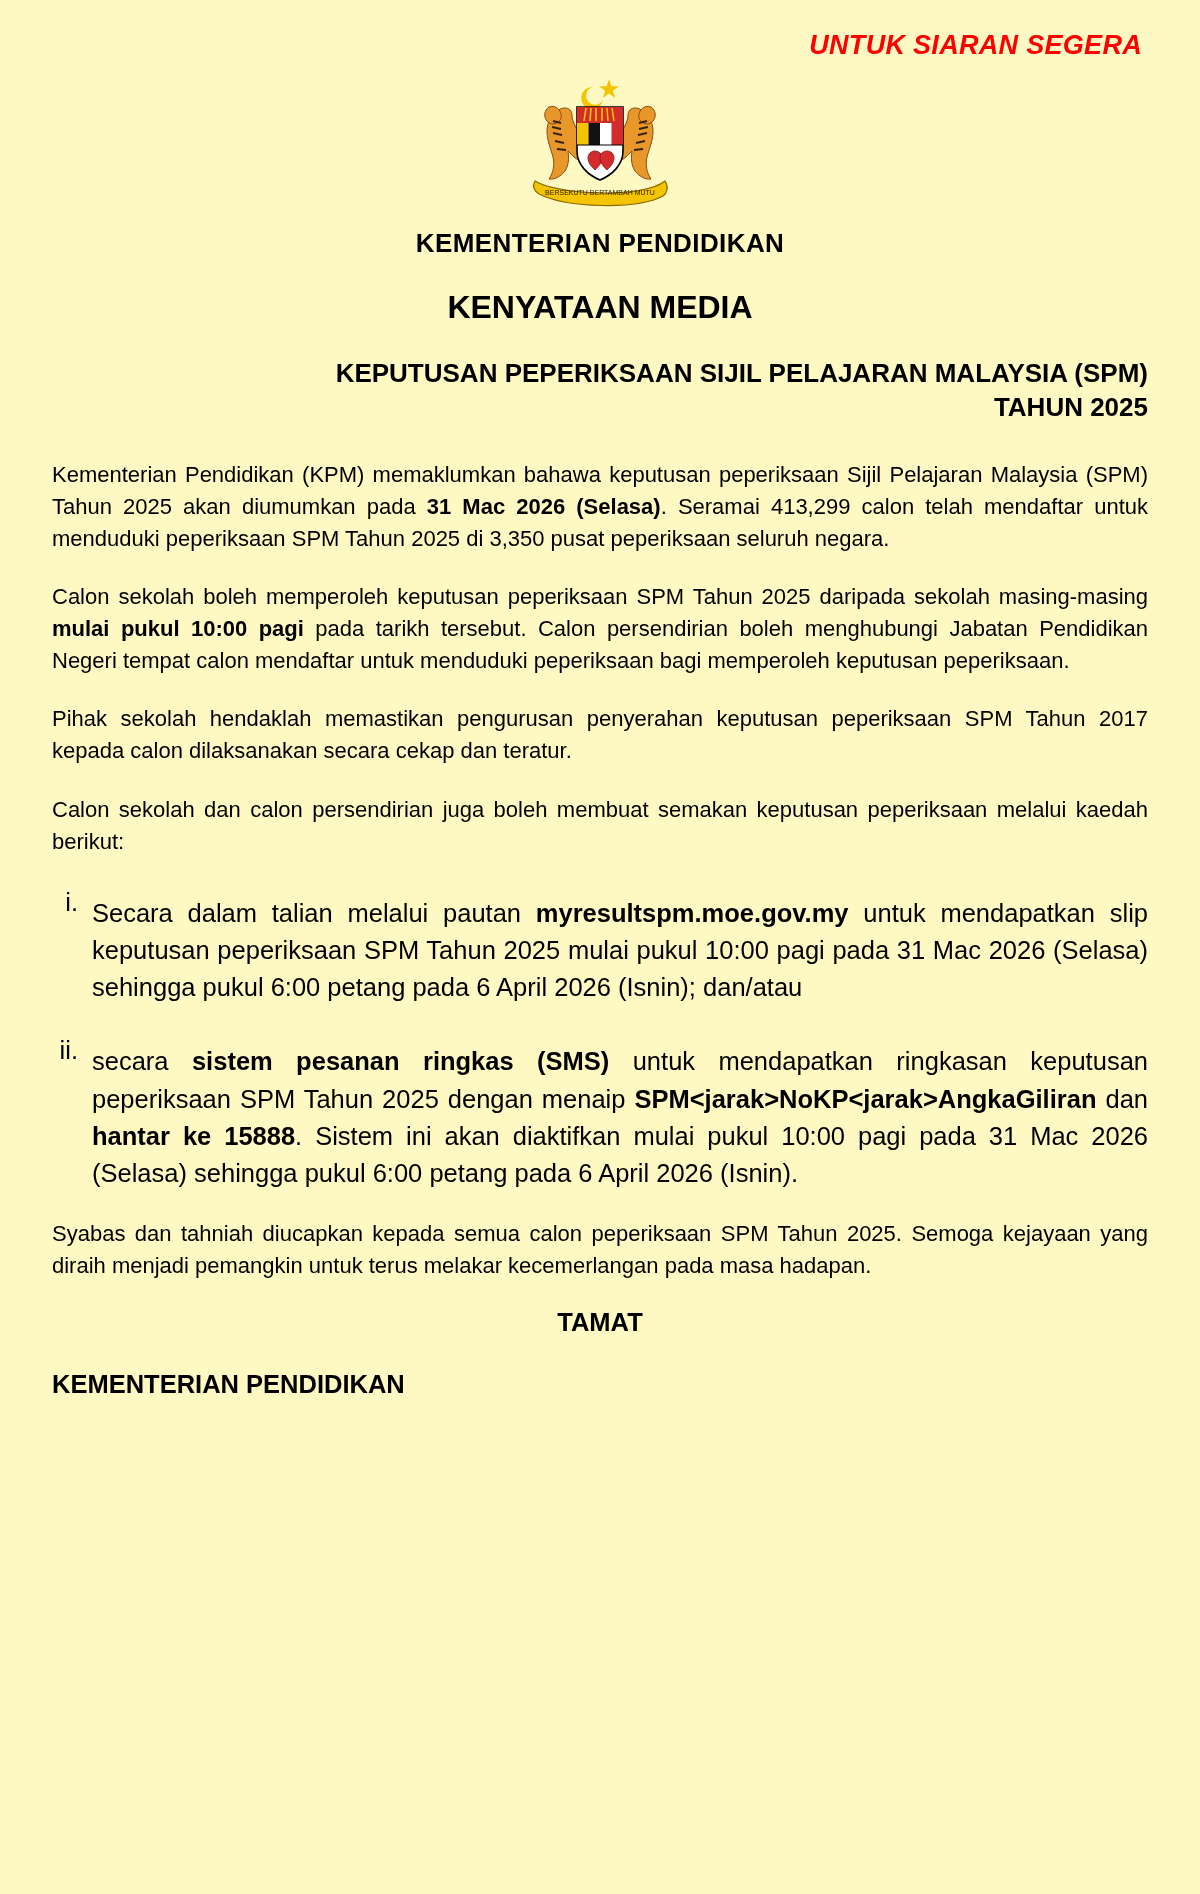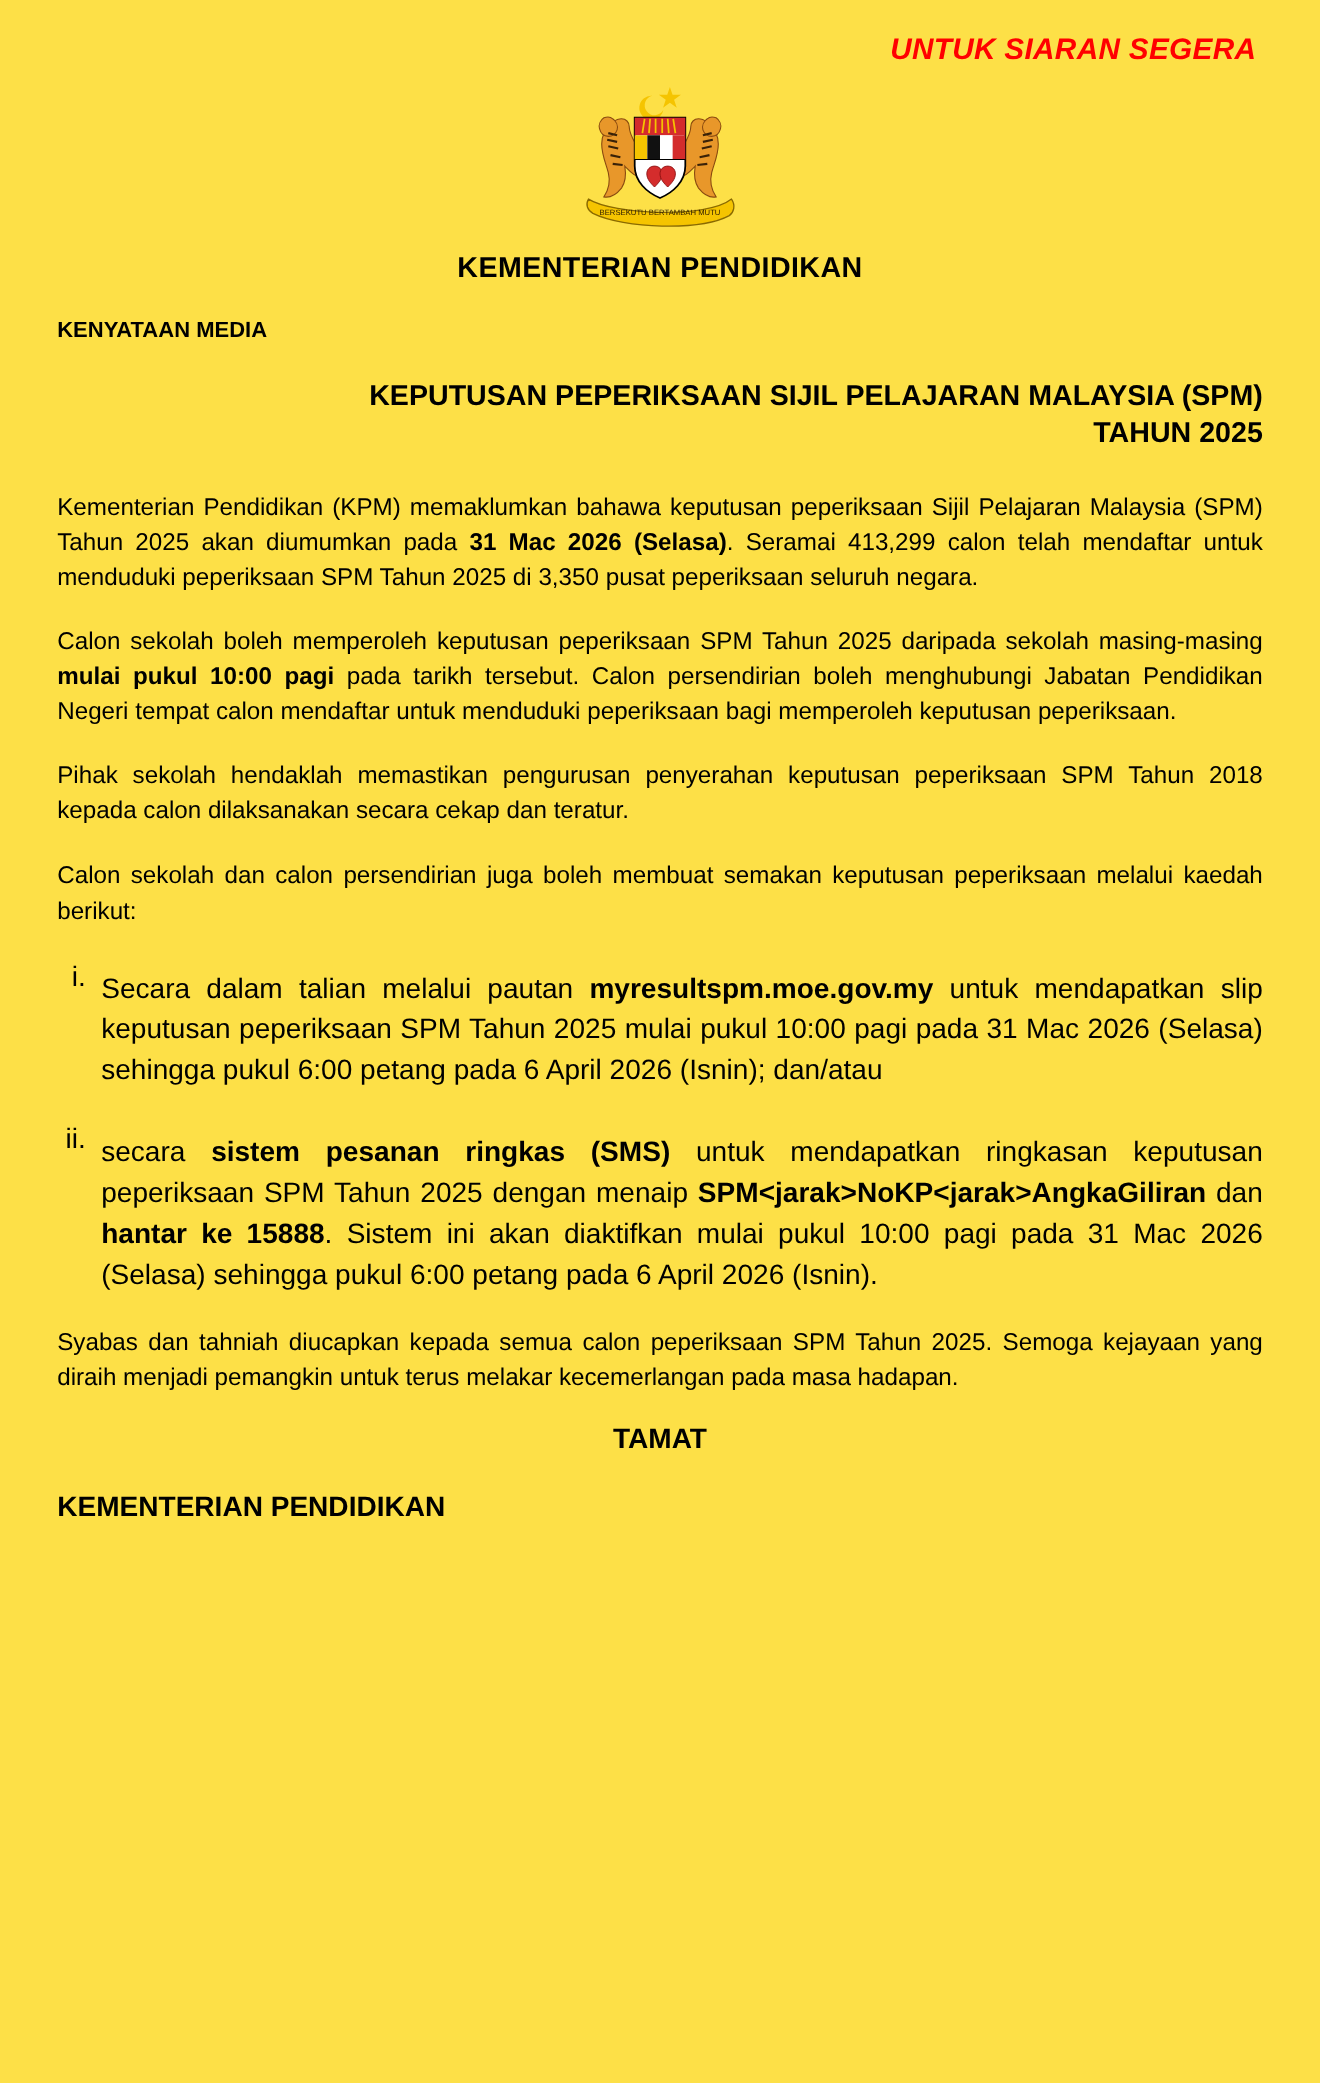--- a/index.html
+++ b/index.html
@@ -12,21 +12,21 @@
     min-height: 1894px;
     font-family: "Liberation Sans", sans-serif;
     color: #000000;
     position: relative;
   }
   .page {
     width: 1200px;
     min-height: 1894px;
     box-sizing: border-box;
     padding: 30px 52px 40px 52px;
-    background: #fde047;
+    background: #fef9c3;
     position: relative;
   }
   .release-banner {
     text-align: right;
     color: #ff0000;
     font-weight: bold;
     font-style: italic;
     font-size: 27px;
     letter-spacing: 0.3px;
     padding-right: 6px;
@@ -44,23 +44,23 @@
     height: 145px;
   }
   .ministry-name {
     text-align: center;
     font-weight: bold;
     font-size: 26px;
     letter-spacing: 0.4px;
     margin-top: 4px;
   }
   .doc-type {
-    text-align: left;
-    font-weight: bold;
-    font-size: 20px;
+    text-align: center;
+    font-weight: bold;
+    font-size: 32px;
     margin-top: 30px;
   }
   .doc-title {
     text-align: right;
     font-weight: bold;
     font-size: 26px;
     line-height: 1.32;
     margin-top: 30px;
   }
   .body-block {
@@ -188,21 +188,21 @@
     <span>KEPUTUSAN PEPERIKSAAN SIJIL PELAJARAN MALAYSIA (SPM)</span><br>
     <span>TAHUN 2025</span>
   </div>
 
   <div class="body-block">
 
     <p class="para"><span>Kementerian Pendidikan (KPM) memaklumkan bahawa keputusan peperiksaan Sijil Pelajaran Malaysia (SPM) Tahun 2025 akan diumumkan pada </span><b>31 Mac 2026 (Selasa)</b><span>. Seramai 413,299 calon telah mendaftar untuk menduduki peperiksaan SPM Tahun 2025 di 3,350 pusat peperiksaan seluruh negara.</span></p>
 
     <p class="para"><span>Calon sekolah boleh memperoleh keputusan peperiksaan SPM Tahun 2025 daripada sekolah masing-masing </span><b>mulai pukul 10:00 pagi</b><span> pada tarikh tersebut. Calon persendirian boleh menghubungi Jabatan Pendidikan Negeri tempat calon mendaftar untuk menduduki peperiksaan bagi memperoleh keputusan peperiksaan.</span></p>
 
-    <p class="para">Pihak sekolah hendaklah memastikan pengurusan penyerahan keputusan peperiksaan SPM Tahun 2018 kepada calon dilaksanakan secara cekap dan teratur.</p>
+    <p class="para">Pihak sekolah hendaklah memastikan pengurusan penyerahan keputusan peperiksaan SPM Tahun 2017 kepada calon dilaksanakan secara cekap dan teratur.</p>
 
     <p class="para">Calon sekolah dan calon persendirian juga boleh membuat semakan keputusan peperiksaan melalui kaedah berikut:</p>
 
     <ul class="list">
       <li>
         <span class="marker">i.</span>
         <span class="item-text"><span>Secara dalam talian melalui pautan </span><b>myresultspm.moe.gov.my</b><span> untuk mendapatkan slip keputusan peperiksaan SPM Tahun 2025 mulai pukul 10:00 pagi pada 31 Mac 2026 (Selasa) sehingga pukul 6:00 petang pada 6 April 2026 (Isnin); dan/atau</span></span>
       </li>
       <li>
         <span class="marker">ii.</span>

